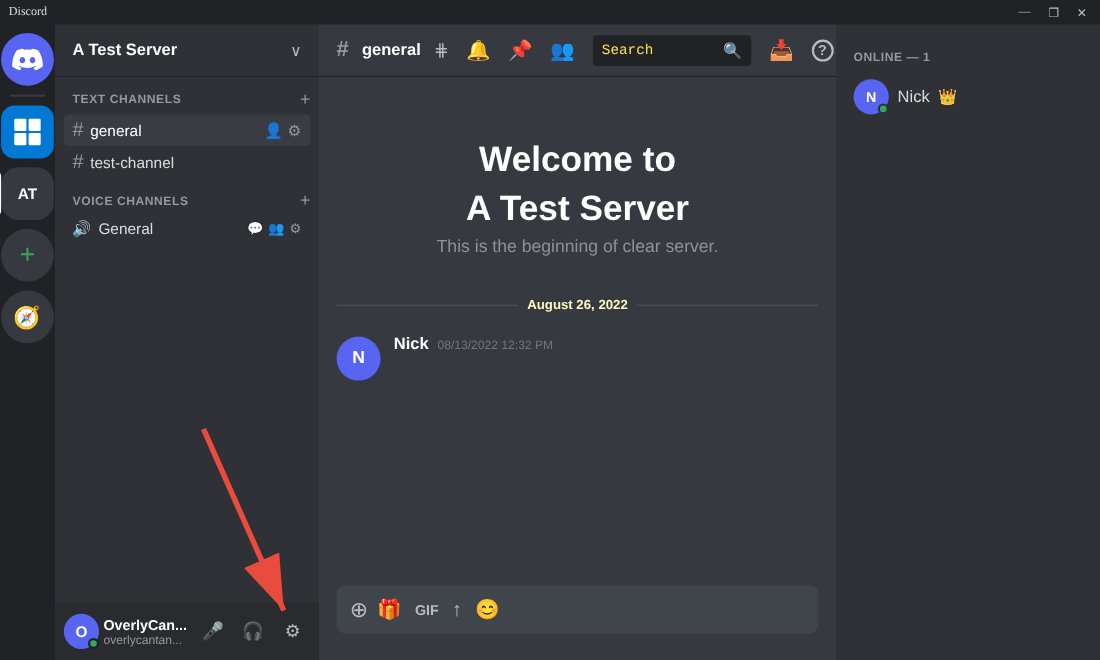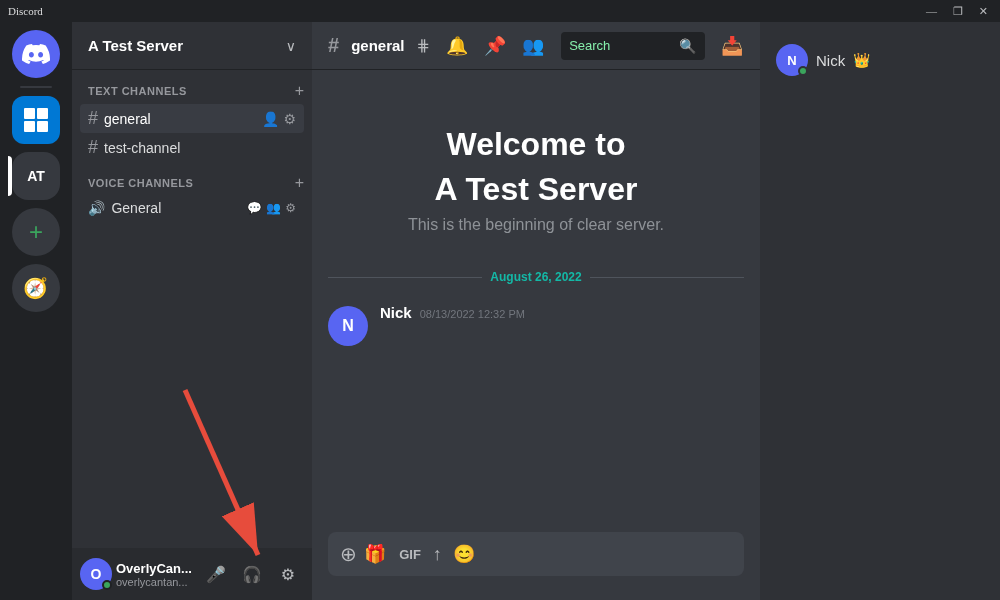--- a/index.html
+++ b/index.html
@@ -41,21 +41,21 @@
 
     
     .app-layout {
       display: flex;
       flex: 1;
       overflow: hidden;
     }
 
     
     .server-list {
-      width: 72px;
+      width: 50px;
       background: #202225;
       display: flex;
       flex-direction: column;
       align-items: center;
       padding: 8px 0;
       gap: 8px;
       flex-shrink: 0;
       overflow-y: auto;
     }
     .server-icon {
@@ -312,22 +312,23 @@
       background: #202225;
       border-radius: 4px;
       display: flex;
       align-items: center;
       padding: 0 8px;
       gap: 4px;
       cursor: text;
     }
     .search-placeholder {
       font-size: 13px;
-      color: #86efac;
-      flex: 1;
+      color: #fde047;
+      flex: 1;
+      font-family: Liberation Mono, monospace;
     }
     .search-icon {
       color: #72767d;
       font-size: 14px;
     }
 
     
     .chat-messages {
       flex: 1;
       overflow-y: auto;
@@ -356,21 +357,21 @@
       gap: 8px;
     }
     .date-divider-line {
       flex: 1;
       height: 1px;
       background: #4f545c;
     }
     .date-divider-text {
       font-size: 12px;
       font-weight: 600;
-      color: #14b8a6;
+      color: #fef9c3;
       white-space: nowrap;
     }
     .message {
       display: flex;
       padding: 4px 16px;
       gap: 12px;
       align-items: flex-start;
     }
     .message-avatar {
       width: 40px;
@@ -687,20 +688,21 @@
           <span class="input-action-btn">🎁</span>
           <span class="input-action-btn" style="font-size:13px; font-weight:700; color:#b9bbbe;">GIF</span>
           <span class="input-action-btn">↑</span>
           <span class="input-action-btn">😊</span>
         </div>
       </div>
     </div>
   </div>
 
   <div class="members-sidebar">
+    <div class="members-section-header">ONLINE — 1</div>
     <div class="member-item">
       <div class="member-avatar">
         N
         <div class="online-indicator"></div>
       </div>
       <span class="member-name">Nick</span>
       <span class="member-crown">👑</span>
     </div>
   </div>
 

